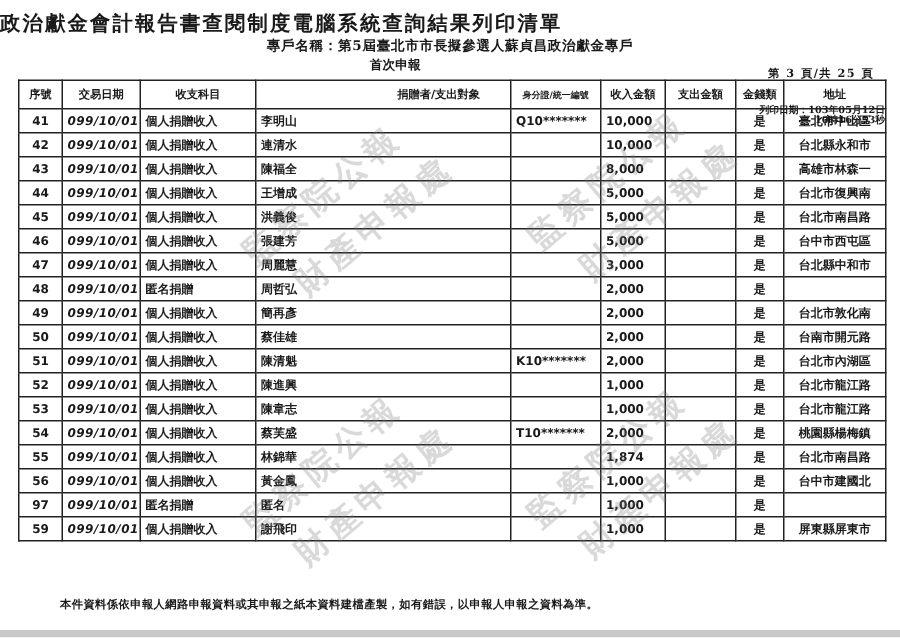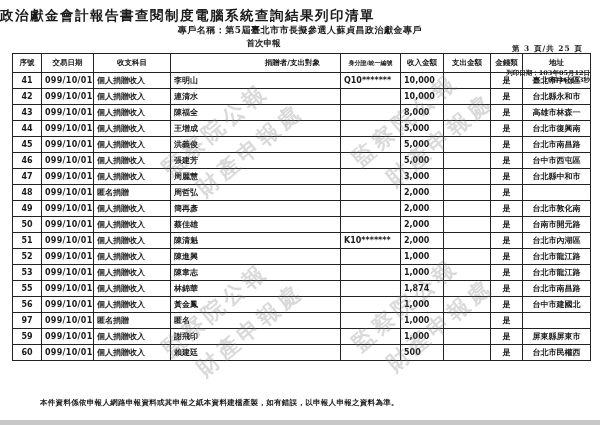--- a/index.html
+++ b/index.html
@@ -41,21 +41,21 @@
     height: 15px;
     padding: 0 3px;
     font-size: 8px;
     white-space: nowrap; overflow: hidden;
   }
   table.main th {
     height: 18px; font-size: 7.5px; font-weight: bold; text-align: center;
   }
   table.main td { font-weight: bold; }
   td.c-no { text-align: center; font-family: "DejaVu Sans", sans-serif; font-weight: normal; font-size: 7.5px; }
-  td.c-date { text-align: left; font-family: "DejaVu Sans", sans-serif; font-weight: normal; font-size: 7.5px; letter-spacing: 0.3px; }
+  td.c-date { text-align: left; font-family: "DejaVu Sans", sans-serif; font-weight: normal; font-size: 7.5px; letter-spacing: 0.3px; font-style: italic; }
   td.c-cat { padding-left: 8px; font-size: 7.5px; }
   td.c-name { padding-left: 8px; font-size: 7.5px; }
   td.c-id { font-family: "DejaVu Sans", sans-serif; font-weight: normal; font-size: 6px; padding-left: 4px; }
   td.c-in { text-align: left; font-family: "DejaVu Sans", sans-serif; font-weight: normal; font-size: 7.5px; }
   td.c-out { text-align: right; }
   td.c-money { text-align: center; font-size: 7.5px; }
   td.c-addr { text-align: center; font-size: 7px; }
   .footer-note {
     position: absolute; left: 40px; top: 398px; font-size: 7.5px; font-weight: bold; letter-spacing: 0.3px;
   }
@@ -246,20 +246,31 @@
         <td class="c-date">099/10/01</td>
         <td class="c-cat">個人捐贈收入</td>
         <td class="c-name">陳韋志</td>
         <td class="c-id"></td>
         <td class="c-in">1,000</td>
         <td class="c-out"></td>
         <td class="c-money">是</td>
         <td class="c-addr">台北市龍江路</td>
       </tr>
       <tr>
+        <td class="c-no">54</td>
+        <td class="c-date">099/10/01</td>
+        <td class="c-cat">個人捐贈收入</td>
+        <td class="c-name">蔡芙盛</td>
+        <td class="c-id">T10*******</td>
+        <td class="c-in">2,000</td>
+        <td class="c-out"></td>
+        <td class="c-money">是</td>
+        <td class="c-addr">桃園縣楊梅鎮</td>
+      </tr>
+      <tr>
         <td class="c-no">55</td>
         <td class="c-date">099/10/01</td>
         <td class="c-cat">個人捐贈收入</td>
         <td class="c-name">林錦華</td>
         <td class="c-id"></td>
         <td class="c-in">1,874</td>
         <td class="c-out"></td>
         <td class="c-money">是</td>
         <td class="c-addr">台北市南昌路</td>
       </tr>
@@ -288,31 +299,20 @@
       <tr>
         <td class="c-no">59</td>
         <td class="c-date">099/10/01</td>
         <td class="c-cat">個人捐贈收入</td>
         <td class="c-name">謝飛印</td>
         <td class="c-id"></td>
         <td class="c-in">1,000</td>
         <td class="c-out"></td>
         <td class="c-money">是</td>
         <td class="c-addr">屏東縣屏東市</td>
-      </tr>
-      <tr>
-        <td class="c-no">60</td>
-        <td class="c-date">099/10/01</td>
-        <td class="c-cat">個人捐贈收入</td>
-        <td class="c-name">賴建廷</td>
-        <td class="c-id"></td>
-        <td class="c-in">500</td>
-        <td class="c-out"></td>
-        <td class="c-money">是</td>
-        <td class="c-addr">台北市民權西</td>
       </tr>
     </tbody>
 </table>
 
 <div class="watermark" style="left:150px; top:115px;"><span>監察院公報</span></div>
 <div class="watermark" style="left:185px; top:135px;"><span>財產申報處</span></div>
 <div class="watermark" style="left:340px; top:105px;"><span>監察院公報</span></div>
 <div class="watermark" style="left:375px; top:125px;"><span>財產申報處</span></div>
 <div class="watermark" style="left:150px; top:295px;"><span>監察院公報</span></div>
 <div class="watermark" style="left:185px; top:315px;"><span>財產申報處</span></div>

